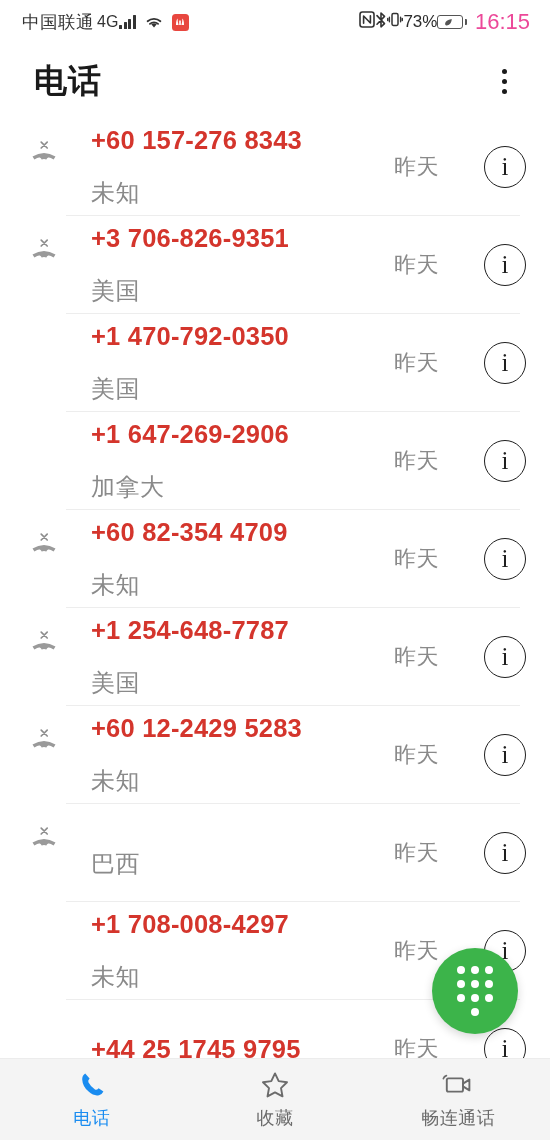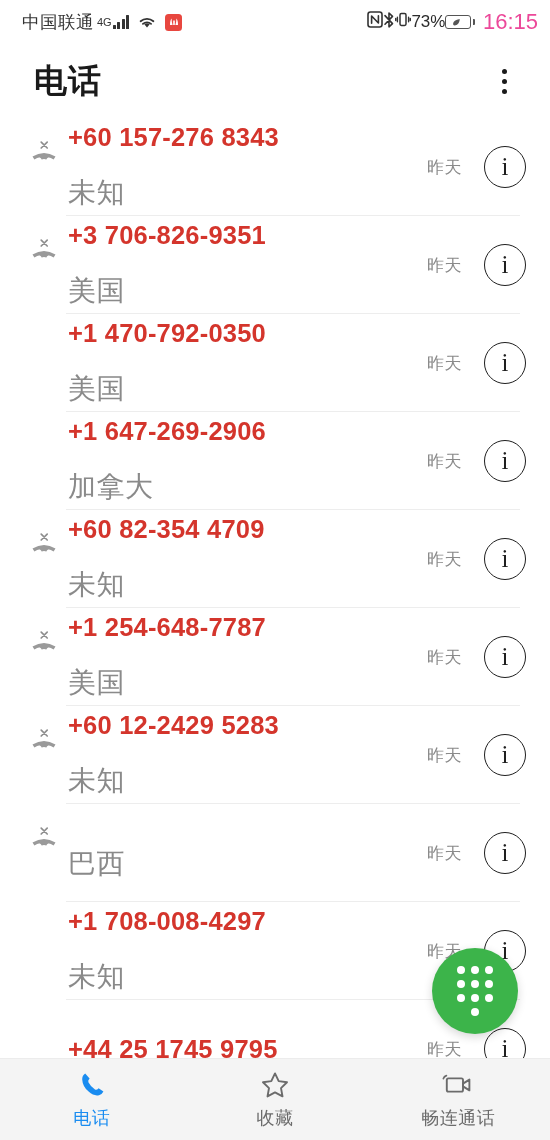--- a/index.html
+++ b/index.html
@@ -15,36 +15,36 @@
     background: #ffffff;
     position: relative;
   }
 
   
   .status-bar {
     height: 44px;
     display: flex;
     align-items: center;
     justify-content: space-between;
-    padding: 0 12px 0 22px;
+    padding: 0 20px 0 22px;
     background: #ffffff;
     font-size: 17px;
     color: #2b2b2b;
   }
   .status-left, .status-right {
     display: flex;
     align-items: center;
   }
   .carrier-name {
     font-size: 17.5px;
     letter-spacing: 0.5px;
     color: #333;
   }
   .net-type {
-    font-size: 11px;
+    font-size: 16px;
     vertical-align: super;
     margin-left: 3px;
     color: #333;
   }
   .signal-bars {
     display: inline-flex;
     align-items: flex-end;
     height: 14px;
     margin-left: 1px;
     gap: 1.5px;
@@ -133,20 +133,21 @@
     overflow: hidden;
   }
   .call-row {
     position: relative;
     display: flex;
     align-items: center;
     height: 98px;
     padding-left: 22px;
     padding-right: 24px;
     background: #ffffff;
+    gap: 23px;
   }
   .call-row::after {
     content: "";
     position: absolute;
     left: 66px;
     right: 30px;
     bottom: 0;
     height: 1px;
     background: #ededed;
   }
@@ -165,27 +166,27 @@
     padding-left: 2px;
   }
   .call-number {
     font-size: 25.5px;
     font-weight: 700;
     color: #d4352c;
     letter-spacing: 0.2px;
     white-space: nowrap;
   }
   .call-region {
-    font-size: 28px;
+    font-size: 24px;
     color: #8a8a8a;
     margin-top: 22px;
     letter-spacing: 0.5px;
   }
   .call-time {
-    font-size: 17px;
+    font-size: 22px;
     color: #8a8a8a;
     margin-right: 22px;
     white-space: nowrap;
     letter-spacing: 0.5px;
   }
   .info-btn {
     width: 42px; height: 42px;
     min-width: 42px;
     border: 1.8px solid #1f1f1f;
     border-radius: 50%;

